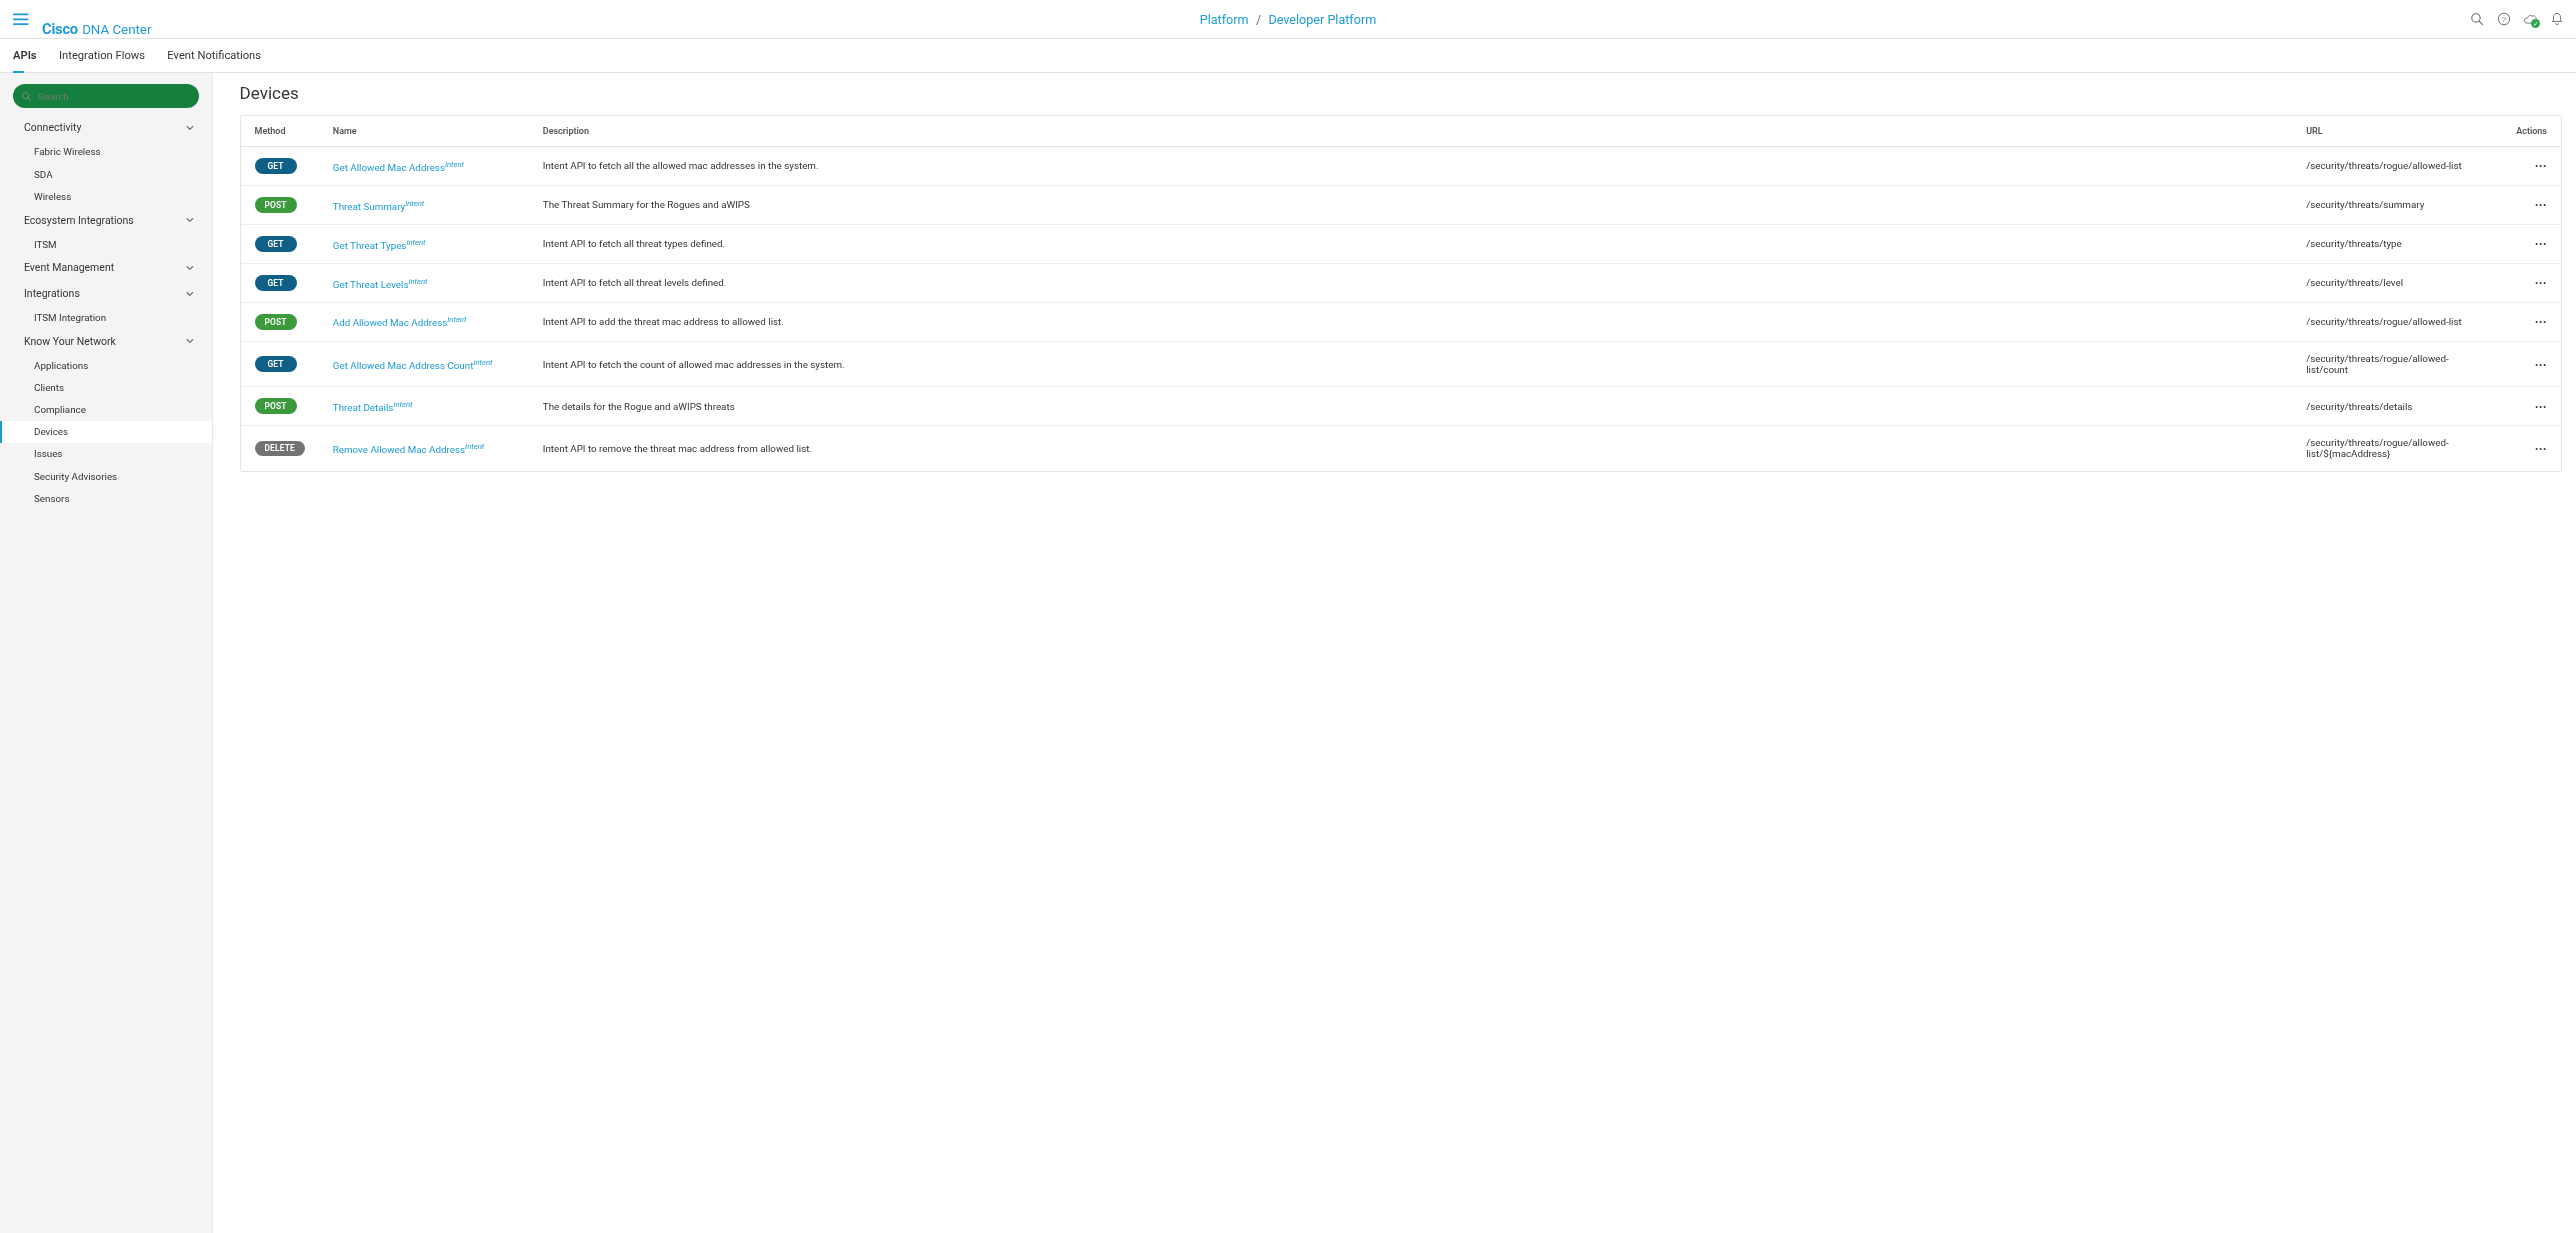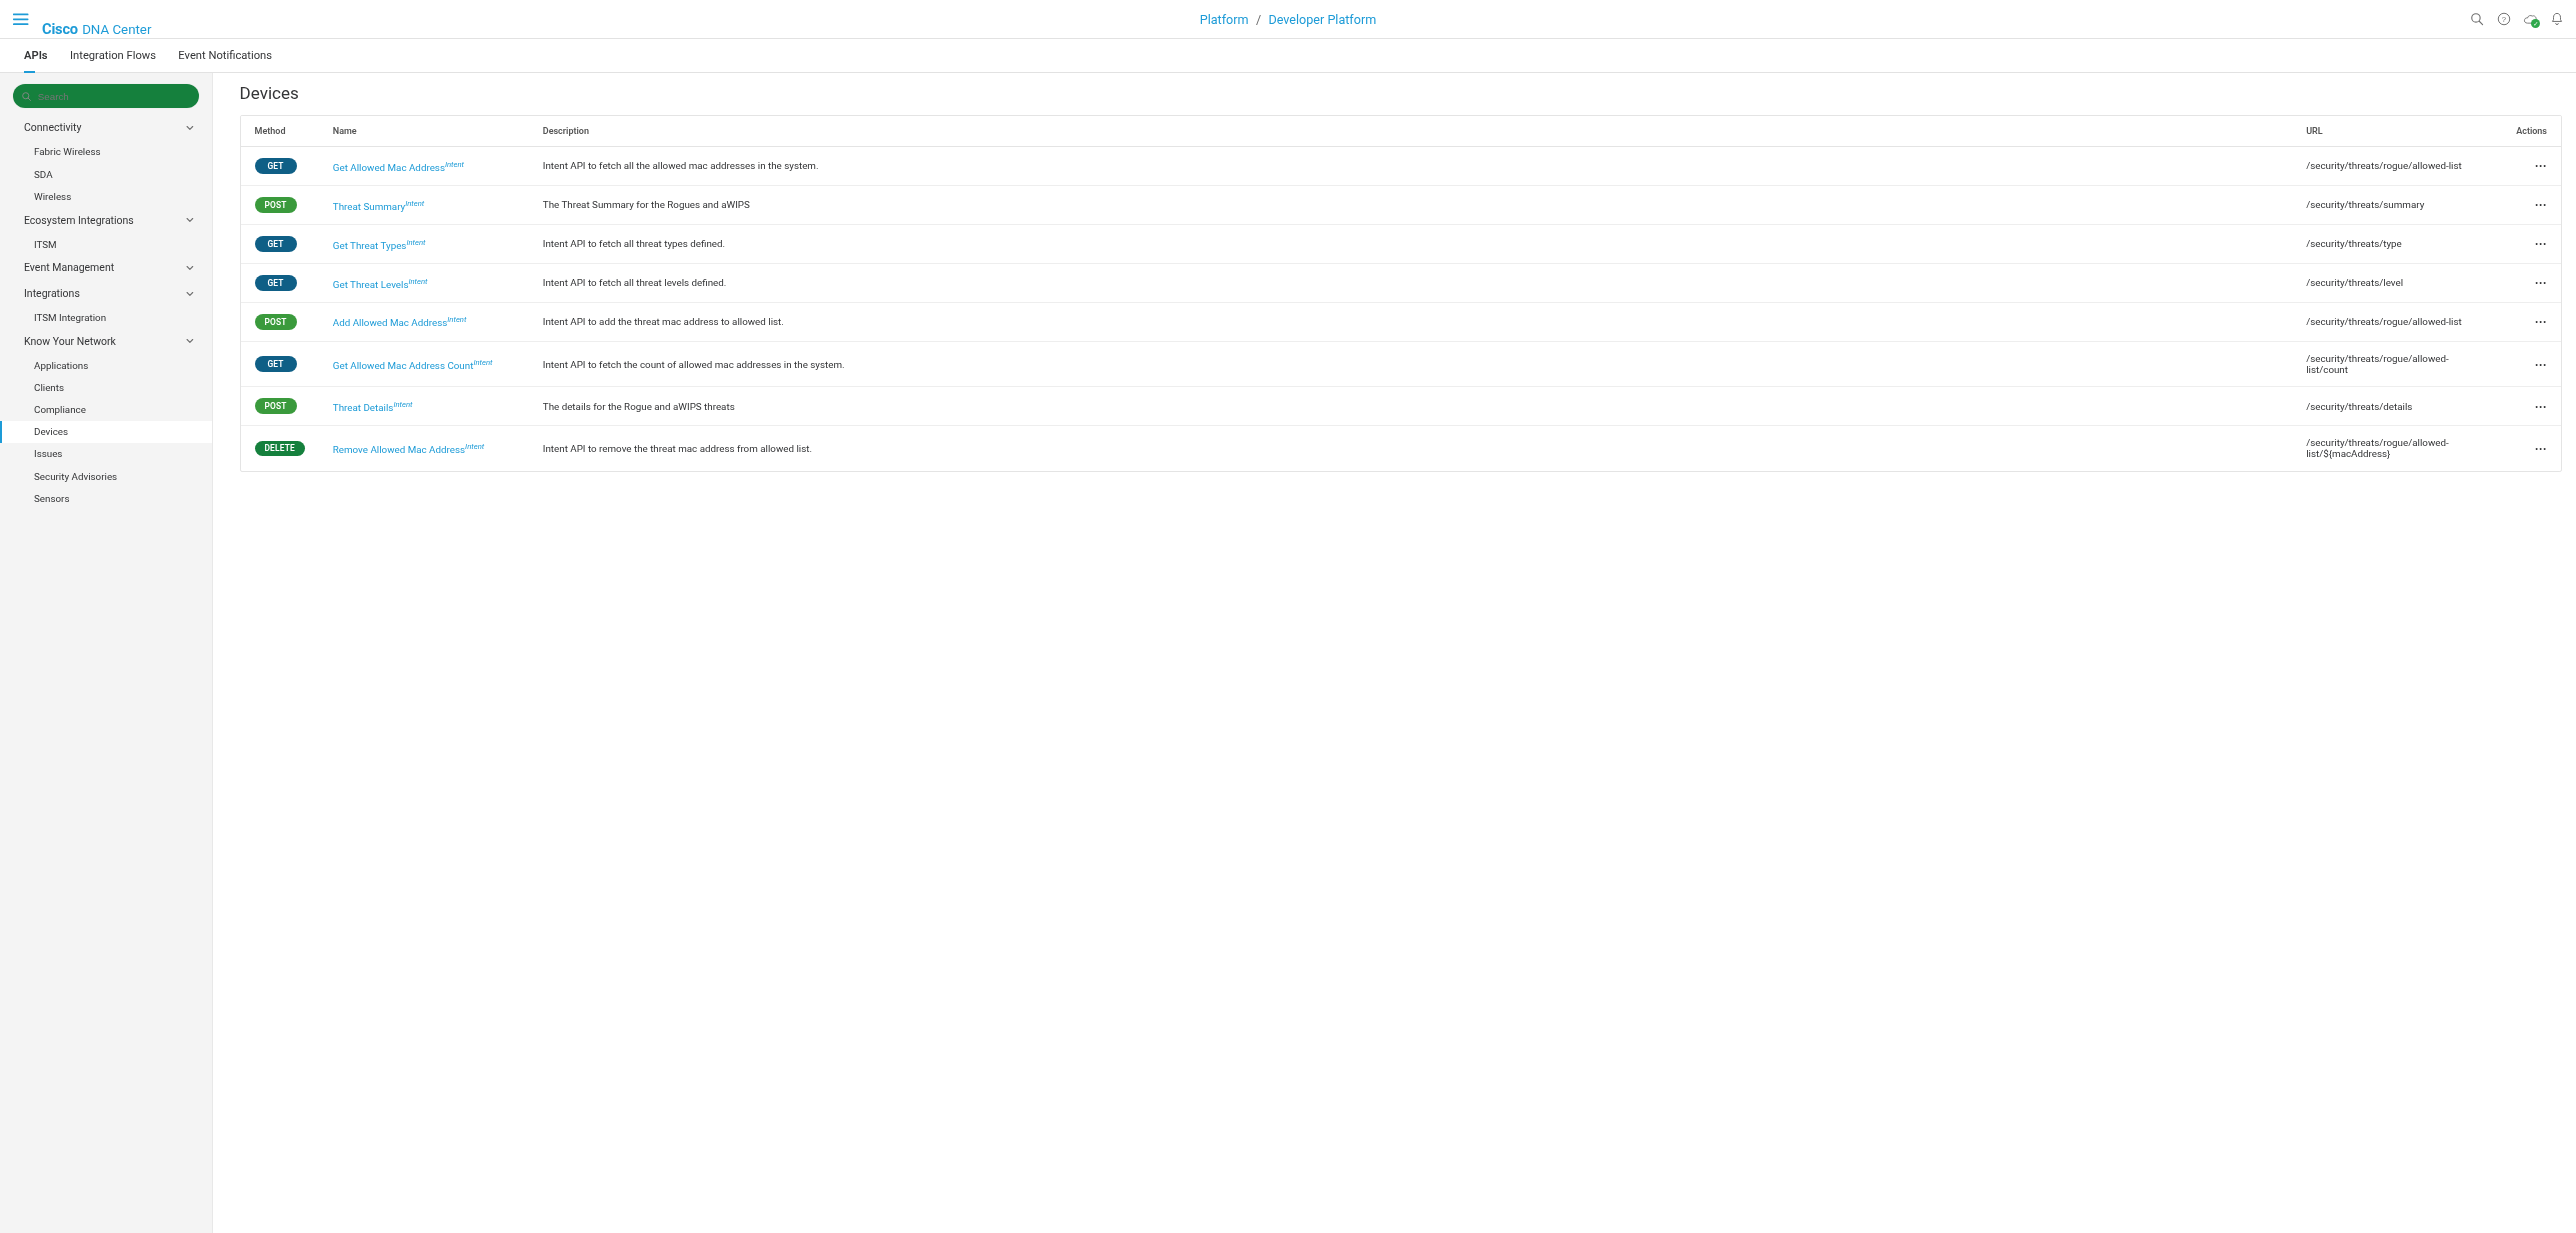--- a/index.html
+++ b/index.html
@@ -15,21 +15,21 @@
   .brand-cisco { color:#1d9bd7; font-weight:700; font-size:14.7px; letter-spacing:-0.2px; }
   .brand-dna { color:#1d9bd7; font-size:13.3px; font-weight:400;}
   .breadcrumb { position:absolute; left:50%; transform:translateX(-50%); font-size:12.6px; color:#1d9bd7; }
   .breadcrumb .sep { color:#6a6a6a; margin:0 4.2px; }
   .header-actions { margin-left:auto; display:flex; gap:11.2px; align-items:center; }
   .header-icon { width:15.4px; height:15.4px; display:flex; align-items:center; justify-content:center; cursor:pointer; color:#6f6f6f;}
   .cloud-badge { position:relative; }
   .cloud-check { position:absolute; right:-2.1px; bottom:-1.4px; width:9px; height:9px; background:#2fa84b; border-radius:50%; display:flex; align-items:center; justify-content:center; color:#fff; font-size:6.3px;}
 
   
-  .tabs { display:flex; gap:22.4px; padding: 0 24px; height:34px; align-items:center; border-bottom:0.7px solid #e2e2e2; }
+  .tabs { display:flex; gap:22.4px; padding: 0 13px; height:34px; align-items:center; border-bottom:0.7px solid #e2e2e2; }
   .tab { font-size:11.2px; color:#343537; cursor:pointer; position:relative; height:100%; display:flex; align-items:center;}
   .tab.active { font-weight:600; }
   .tab.active::after { content:""; position:absolute; left:0; right:55%; bottom:-0.7px; height:2.1px; background:#1d9bd7; }
 
   
   .layout { display:flex; }
   .sidebar { width:213px; background:#f4f4f4; border-right:0.7px solid #e8e8e8; min-height:calc(100vh - 72px); padding-top:5.6px;}
   .content { flex:1; padding:0 0 17px 0; }
 
   
@@ -51,21 +51,21 @@
   .api-table-wrap { margin:0 14px 0 26.6px; border:0.7px solid #e4e4e4; border-radius:2.1px; overflow:hidden;}
   table.api-table { width:100%; border-collapse:collapse; }
   .api-table thead th { text-align:left; font-size:9px; font-weight:600; color:#555; padding:9.8px 14px; border-bottom:0.7px solid #e4e4e4; background:#fff;}
   .api-table thead th.actions { text-align:right; }
   .api-table td { padding:11.2px 14px; border-top:0.7px solid #eee; font-size:9.8px; vertical-align:middle; color:#343537;}
   .api-table tbody tr:first-child td { border-top:none; }
 
   .method-badge { display:inline-block; padding:2.8px 9.8px; border-radius:9.8px; color:#fff; font-size:8.4px; font-weight:600; letter-spacing:0.2px; min-width:42px; text-align:center;}
   .m-get { background:#0f5f86; }
   .m-post { background:#3a9a3c; }
-  .m-delete { background:#15803d; }
+  .m-delete { background:#737373; }
 
   .api-name { color:#1d9bd7; cursor:pointer; }
   .api-name sup { font-style:italic; font-size:7.7px; margin-left:0;}
   .desc-col { max-width:252px; }
   .url-col { font-family:inherit; color:#343537; }
   .actions-cell { text-align:right; color:#1d9bd7; cursor:pointer; font-size:12.6px; letter-spacing:0.7px; }
 
   svg { display:block; }
 </style>
 </head>

